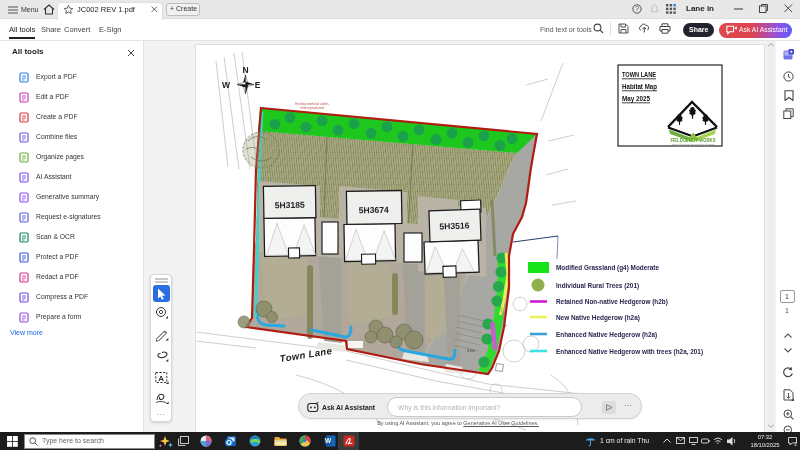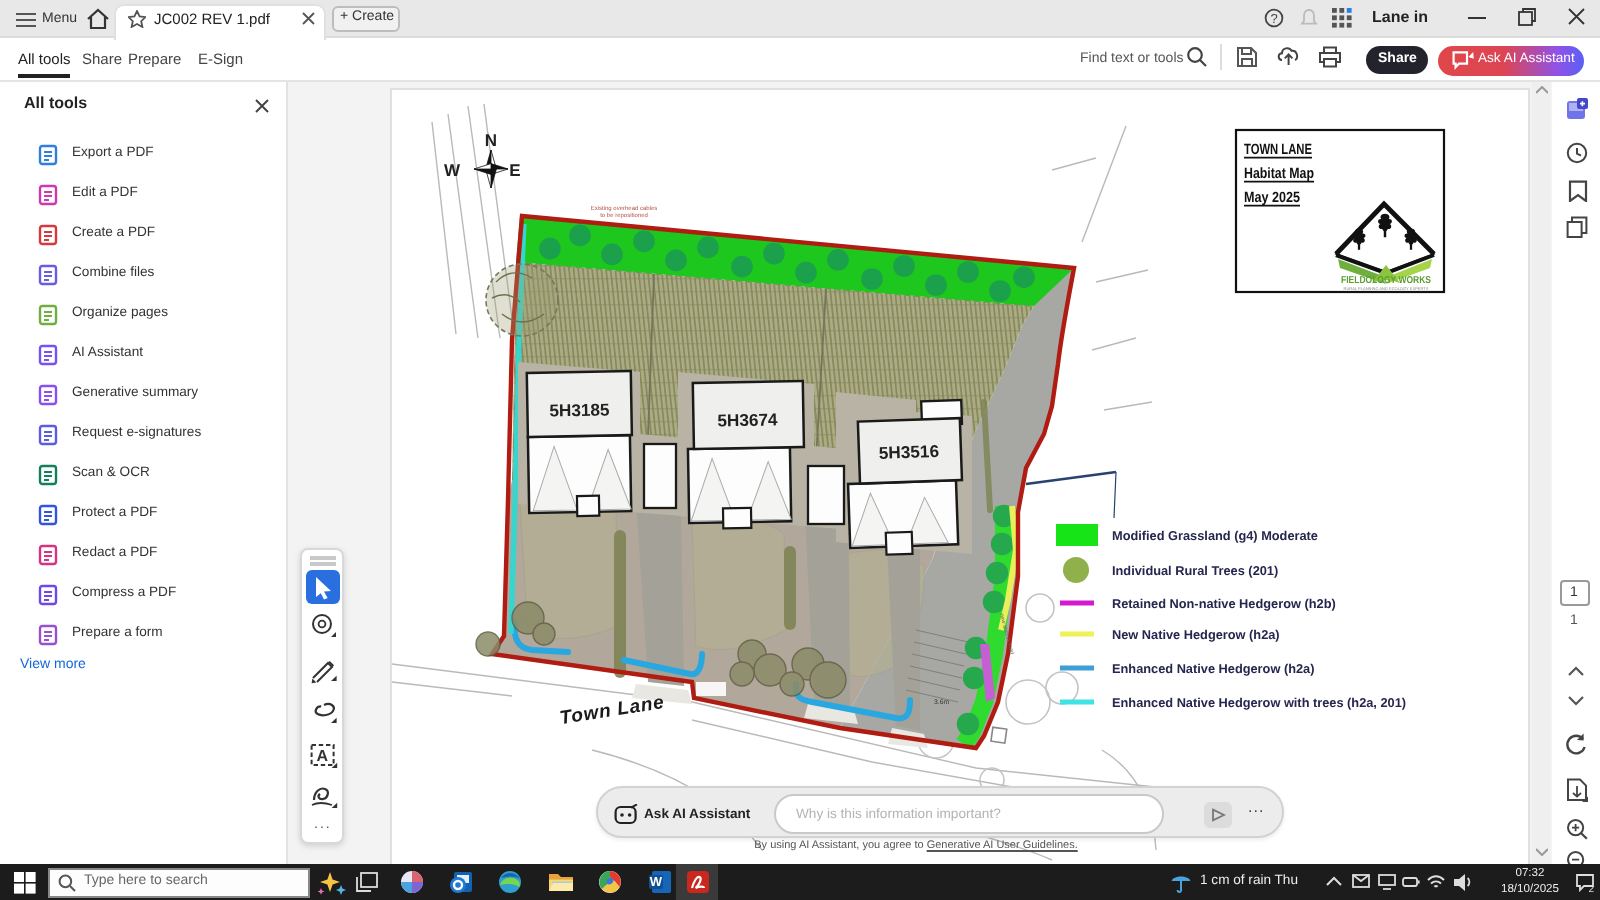--- a/index.html
+++ b/index.html
@@ -63,21 +63,21 @@
       </svg>
   <svg class="abs" style="left:784px;top:4px" width="9" height="9">
         <path d="M0.5 0.5 L8 8 M8 0.5 L0.5 8" stroke="#333" stroke-width="0.9"></path>
       </svg>
 </div>
 
 <div class="abs" style="left:0;top:19px;width:800px;height:22px;background:#fff;border-bottom:1px solid #e4e4e4;">
   <div class="abs" style="left:9px;top:6px;font-size:7.5px;color:#222;">All tools</div>
   <div class="abs" style="left:9px;top:18px;width:26px;height:2px;background:#222;"></div>
   <div class="abs" style="left:41px;top:6px;font-size:7.5px;color:#444;">Share</div>
-  <div class="abs" style="left:64px;top:6px;font-size:7.5px;color:#444;">Prepare</div>
+  <div class="abs" style="left:64px;top:6px;font-size:7.5px;color:#444;">Convert</div>
   <div class="abs" style="left:99px;top:6px;font-size:7.5px;color:#444;">E-Sign</div>
   <div class="abs" style="left:540px;top:6.5px;font-size:7px;color:#555;">Find text or tools</div>
   <svg class="abs" style="left:593px;top:4px" width="11" height="11">
         <circle cx="4.5" cy="4.5" r="3.4" fill="none" stroke="#444" stroke-width="1.1"></circle>
         <path d="M7 7 L10 10" stroke="#444" stroke-width="1.1"></path>
       </svg>
   <div class="abs" style="left:610px;top:3px;width:1px;height:13px;background:#ddd;"></div>
   <svg class="abs" style="left:618px;top:4px" width="11" height="11">
         <path d="M1 1 H7.5 L10 3.5 V10 H1 Z" fill="none" stroke="#555" stroke-width="1"></path>
         <path d="M3 1 V4 H7.5 V1 M3 10 V6.5 H8 V10" fill="none" stroke="#555" stroke-width="1"></path>

